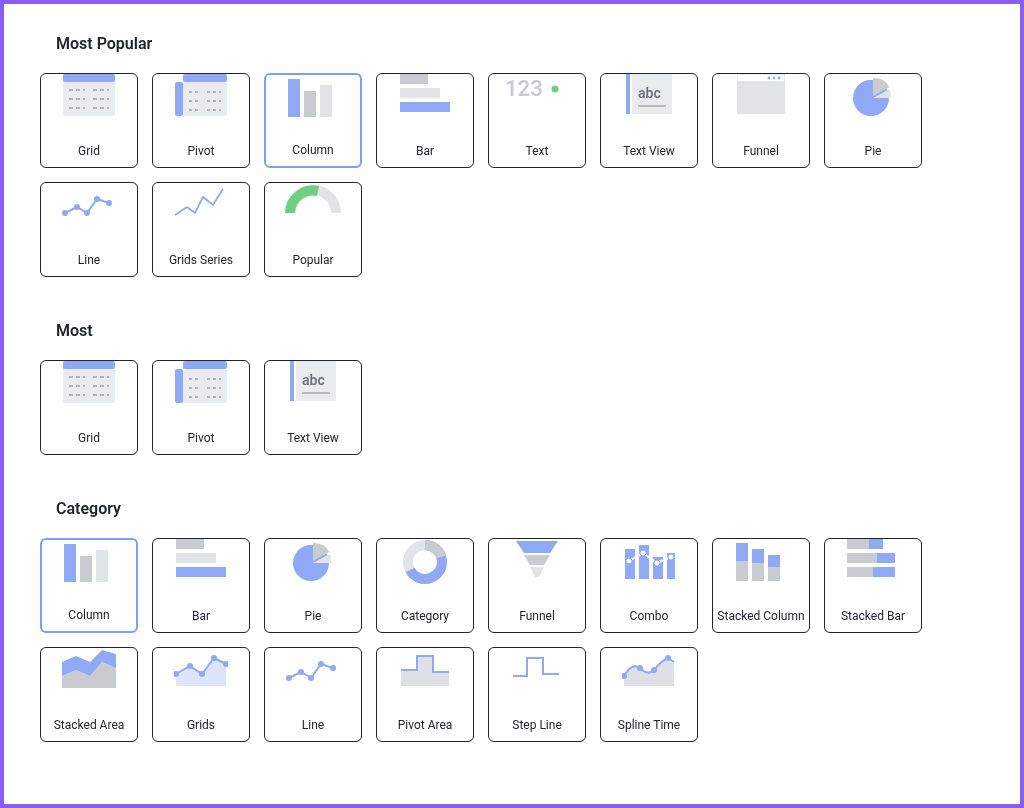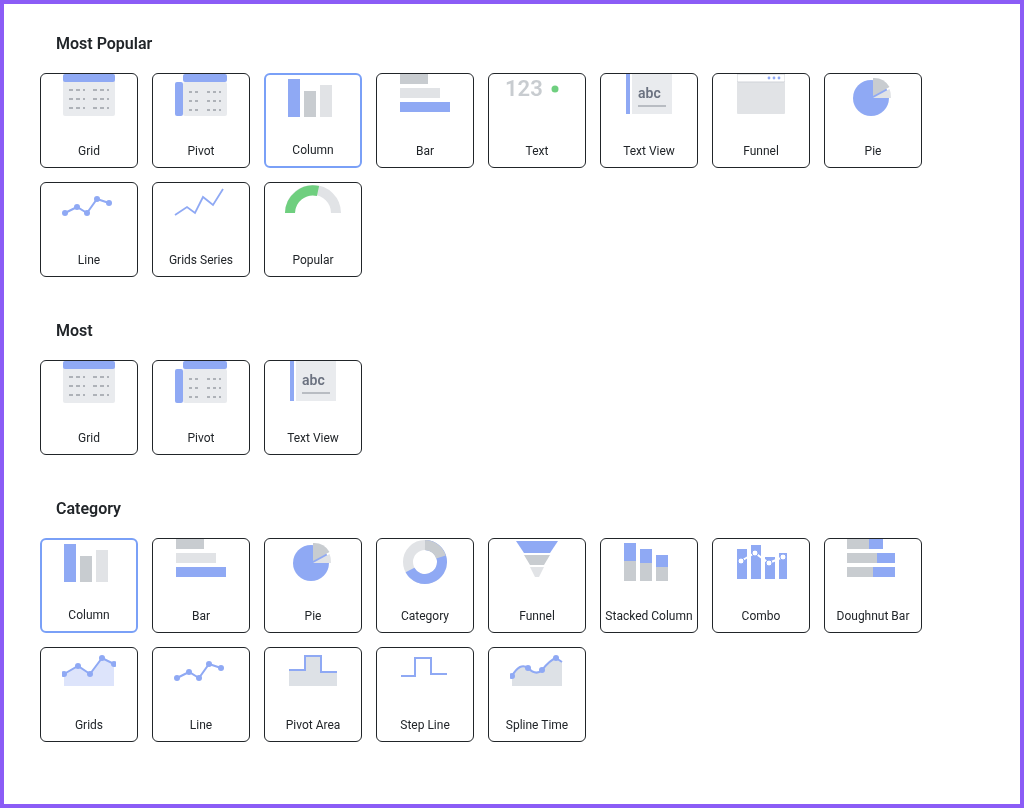--- a/index.html
+++ b/index.html
@@ -268,65 +268,74 @@
         <polygon points="2,2 44,2 36,14 10,14" fill="#8FA9F4"></polygon>
         <polygon points="10,16 36,16 30,26 16,26" fill="#C8CCD0"></polygon>
         <polygon points="16,28 30,28 25,38 21,38" fill="#E1E3E6"></polygon>
       </svg>
     </div>
     <div class="label">Funnel</div>
   </div>
 
   <div class="card">
     <div class="icon-box">
-      <svg width="50" height="42" viewBox="0 0 50 42">
-        <rect x="0" y="4" width="12" height="18" fill="#8FA9F4"></rect>
-            <rect x="0" y="22" width="12" height="20" fill="#C8CCD0"></rect>
-        <rect x="16" y="10" width="12" height="14" fill="#8FA9F4"></rect>
-            <rect x="16" y="24" width="12" height="18" fill="#C8CCD0"></rect>
-        <rect x="32" y="16" width="12" height="12" fill="#8FA9F4"></rect>
-            <rect x="32" y="28" width="12" height="14" fill="#C8CCD0"></rect>
-      </svg>
-    </div>
-    <div class="label">Stacked Column</div>
-  </div>
-
-  <div class="card">
-    <div class="icon-box">
       <svg width="52" height="42" viewBox="0 0 52 42">
         <rect x="2" y="10" width="10" height="30" fill="#8FA9F4"></rect>
         <rect x="16" y="6" width="10" height="34" fill="#8FA9F4"></rect>
         <rect x="30" y="18" width="10" height="22" fill="#8FA9F4"></rect>
         <rect x="44" y="14" width="8" height="26" fill="#8FA9F4"></rect>
         <polyline points="6,22 20,14 34,24 48,18" fill="none" stroke="#fff" stroke-width="2"></polyline>
         <g fill="#fff" stroke="#8FA9F4" stroke-width="1">
               <circle cx="6" cy="22" r="3"></circle>
               <circle cx="20" cy="14" r="3"></circle>
               <circle cx="34" cy="24" r="3"></circle>
               <circle cx="48" cy="18" r="3"></circle>
             </g>
       </svg>
     </div>
     <div class="label">Combo</div>
   </div>
 
   <div class="card">
     <div class="icon-box">
+      <svg width="50" height="42" viewBox="0 0 50 42">
+        <rect x="0" y="4" width="12" height="18" fill="#8FA9F4"></rect>
+            <rect x="0" y="22" width="12" height="20" fill="#C8CCD0"></rect>
+        <rect x="16" y="10" width="12" height="14" fill="#8FA9F4"></rect>
+            <rect x="16" y="24" width="12" height="18" fill="#C8CCD0"></rect>
+        <rect x="32" y="16" width="12" height="12" fill="#8FA9F4"></rect>
+            <rect x="32" y="28" width="12" height="14" fill="#C8CCD0"></rect>
+      </svg>
+    </div>
+    <div class="label">Stacked Column</div>
+  </div>
+
+  <div class="card">
+    <div class="icon-box">
       <svg width="52" height="38" viewBox="0 0 52 38">
         <rect x="0" y="0" width="22" height="10" fill="#C8CCD0"></rect>
             <rect x="22" y="0" width="14" height="10" fill="#8FA9F4"></rect>
         <rect x="0" y="14" width="30" height="10" fill="#C8CCD0"></rect>
             <rect x="30" y="14" width="18" height="10" fill="#8FA9F4"></rect>
         <rect x="0" y="28" width="26" height="10" fill="#C8CCD0"></rect>
             <rect x="26" y="28" width="22" height="10" fill="#8FA9F4"></rect>
       </svg>
     </div>
-    <div class="label">Doughnut Bar</div>
-  </div>
-
+    <div class="label">Stacked Bar</div>
+  </div>
+
+  <div class="card">
+    <div class="icon-box">
+      <svg width="54" height="40" viewBox="0 0 54 40">
+        <polygon points="0,40 0,28 14,22 28,28 40,14 54,20 54,40" fill="#C8CCD0"></polygon>
+        <polygon points="0,28 14,22 28,28 40,14 54,20 54,6 40,2 28,14 14,8 0,14" fill="#8FA9F4"></polygon>
+      </svg>
+    </div>
+    <div class="label">Stacked Area</div>
+  </div>
 
   <div class="card">
     <div class="icon-box">
       <svg width="54" height="40" viewBox="0 0 54 40">
         <polygon points="2,38 2,26 16,18 28,26 40,10 52,16 52,38" fill="#DDE4FB"></polygon>
         <polyline points="2,26 16,18 28,26 40,10 52,16" fill="none" stroke="#8FA9F4" stroke-width="2"></polyline>
         <g fill="#8FA9F4">
               <circle cx="2" cy="26" r="3"></circle>
               <circle cx="16" cy="18" r="3"></circle>
               <circle cx="28" cy="26" r="3"></circle>

